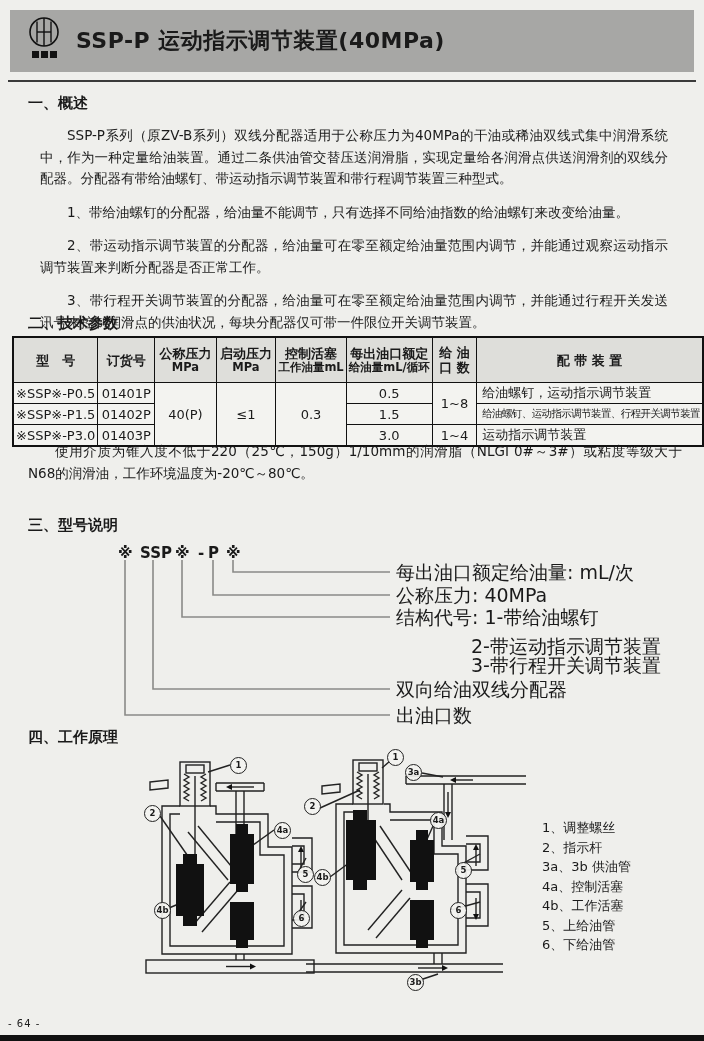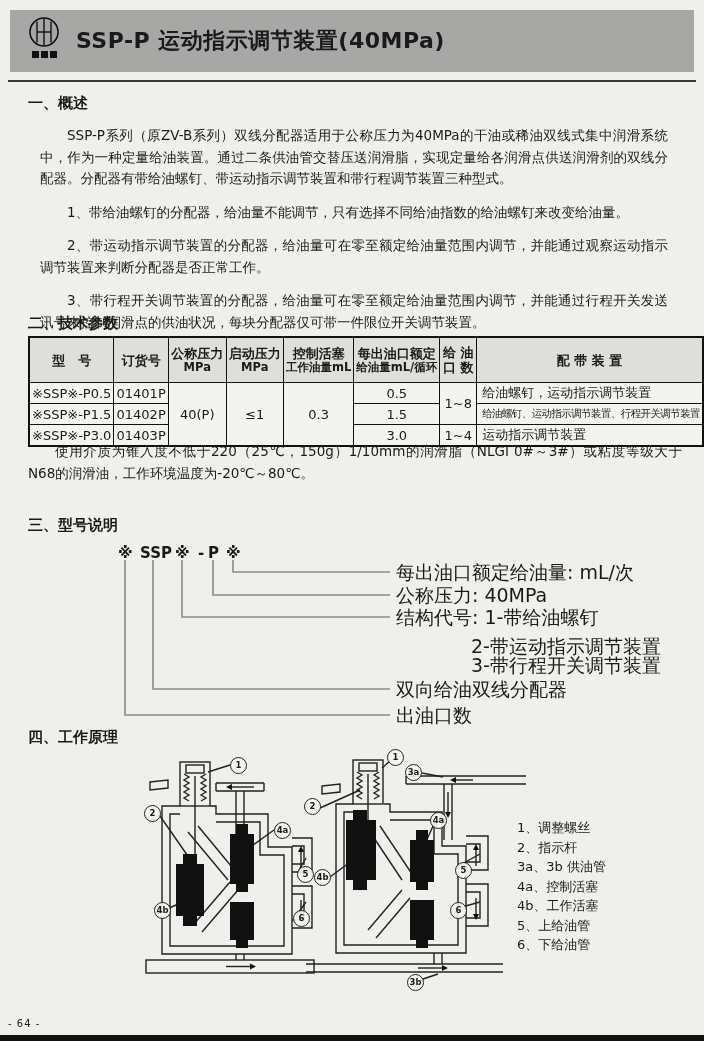--- a/index.html
+++ b/index.html
@@ -15,21 +15,21 @@
   .rule{position:absolute;left:8px;top:80px;width:688px;height:2px;background:#3a3a3a;}
 
   
   .sec-heading{font-size:15px;font-weight:bold;white-space:nowrap;}
   .overview{position:absolute;left:28px;top:94px;width:652px;}
   .overview .sec-heading{margin-bottom:6px;}
   .overview p{margin:12px;font-size:13.5px;line-height:21.5px;text-indent:2em;text-align:justify;}
 
   .specs-heading{position:absolute;left:28px;top:314px;}
   
-  .spec-table{position:absolute;left:28px;top:336px;border-collapse:collapse;table-layout:fixed;background:#f3f3f0;}
+  .spec-table{position:absolute;left:12px;top:336px;border-collapse:collapse;table-layout:fixed;background:#f3f3f0;}
   .spec-table td,.spec-table th{border:1px solid #111;font-size:13px;text-align:center;padding:0 2px;overflow:hidden;white-space:nowrap;}
   .spec-table{border:2px solid #111;}
   .spec-table thead td{background:#dededa;font-weight:bold;height:44px;}
   .spec-table tbody td{height:20px;}
   .hdr2{display:block;font-size:11.5px;font-weight:bold;line-height:13px;}
   .hdr1{display:block;line-height:15px;}
   .dev-cell{text-align:left !important;padding-left:5px !important;margin-top:28px;}
   .dev-small{font-size:10.5px !important;letter-spacing:-0.6px;}
   .notes{position:absolute;left:28px;top:440px;width:654px;}
   .notes p{margin:0;font-size:13.5px;line-height:22px;text-indent:2em;text-align:justify;}
@@ -41,21 +41,21 @@
   .code-part{position:absolute;top:6px;font-size:15px;font-weight:600;white-space:nowrap;}
   .m-label{position:absolute;font-size:19px;white-space:nowrap;line-height:16px;}
 
   
   .principle-heading{position:absolute;left:28px;top:728px;}
   .diagram{position:absolute;}
   .diagram svg{position:absolute;left:0;top:0;}
   .d-left{left:140px;top:752px;width:200px;height:245px;}
   .d-right{left:298px;top:748px;width:230px;height:262px;}
   .co{position:absolute;width:15px;height:15px;border:1.4px solid #222;border-radius:50%;font-size:8.5px;line-height:15px;text-align:center;background:rgba(243,243,240,.92);font-weight:600;}
-  .legend{position:absolute;left:517px;top:818px;}
+  .legend{position:absolute;left:542px;top:818px;}
   .legend div{font-size:13px;line-height:19.5px;white-space:nowrap;}
 
   
   .page-num{position:absolute;left:8px;top:1018px;font-size:10px;letter-spacing:1px;}
   .bottom-bar{position:absolute;left:0;top:1035px;width:704px;height:6px;background:#111;}
 </style>
 </head>
 <body>
 
 <div class="page">

